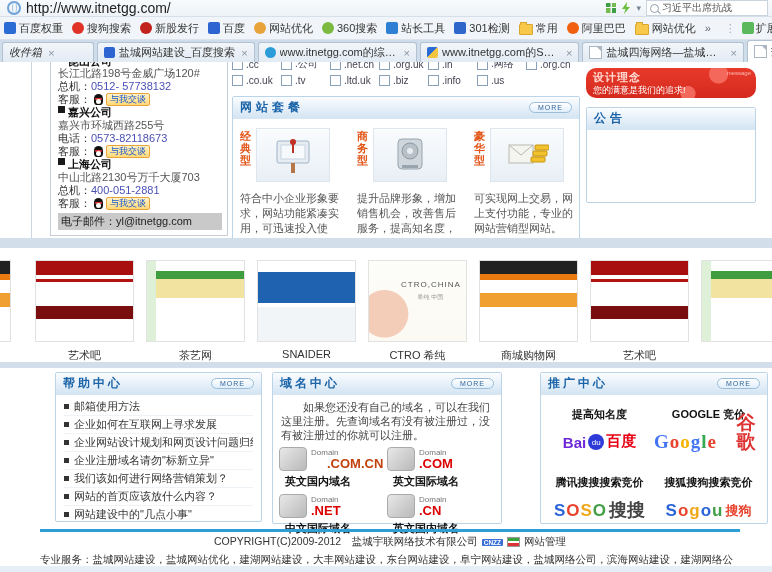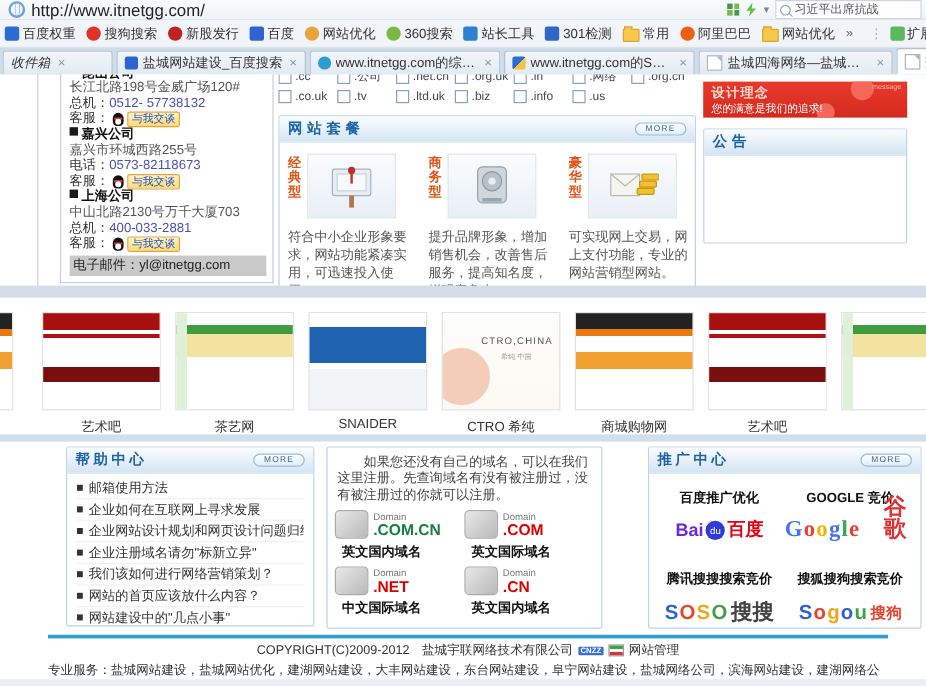--- a/index.html
+++ b/index.html
@@ -81,21 +81,21 @@
     background:linear-gradient(#ffffff,#dfeefb);cursor:pointer;letter-spacing:1px}
   .pkgbody{display:flex;gap:9px;padding:9px 7px 10px}
   .pkg{width:108px;flex:none}
   .pkgtop{display:flex;align-items:flex-start;gap:5px}
   .vlabel{display:flex;flex-direction:column;color:#e25517;font-weight:bold;font-size:11px;line-height:12px;margin-top:2px}
   .iconbox{width:72px;height:52px;background:linear-gradient(#fafcfe,#e8eff5);border:1px solid #dde6ee;
     display:flex;align-items:center;justify-content:center;flex:none}
   .pkgdesc{margin-top:9px;color:#555;line-height:15px;font-size:11px}
 
   .rightpanel{position:absolute;left:586px;top:62px;width:170px}
-  .banner{position:relative;margin-top:6px;height:30px;border-radius:0;overflow:hidden;cursor:pointer;
+  .banner{position:relative;margin-top:6px;height:30px;border-radius:10px;overflow:hidden;cursor:pointer;
     background:radial-gradient(circle at 78% 20%,#f4685c 0 9px,transparent 10px),
                radial-gradient(circle at 60% 85%,#f4685c 0 7px,transparent 8px),
                linear-gradient(#e83a2b,#d42a1e)}
   .bn-title{position:absolute;left:7px;top:2px;color:#ffd9d0;font-weight:bold;font-size:11px;letter-spacing:1px}
   .bn-sub{position:absolute;left:7px;top:16px;color:#fff;font-size:9px}
   .bn-tag{position:absolute;right:5px;top:2px;color:#ffb7ae;font-size:6px}
   .noticebox{margin-top:9px;height:96px;border:1px solid #bcd4e8;border-radius:2px;background:#fff;box-sizing:border-box}
   .noticebox .bhead{letter-spacing:6px}
 
   
@@ -289,21 +289,21 @@
       <div class="csrv">
         <span>客服：</span>
         <span class="qq"></span>
         <span class="chatbadge">与我交谈</span>
       </div>
       <div class="cname">
         <span class="cbullet"></span>
         <span>上海公司</span>
       </div>
       <div class="caddr">中山北路2130号万千大厦703</div>
-      <div class="cphone"><span>总机：</span><span class="cnum">400-033-2881</span></div>
+      <div class="cphone"><span>总机：</span><span class="cnum">400-051-2881</span></div>
       <div class="csrv">
         <span>客服：</span>
         <span class="qq"></span>
         <span class="chatbadge">与我交谈</span>
       </div>
       <div class="cemail">电子邮件：yl@itnetgg.com</div>
     </div>
 
   <div class="midpanel">
     <div class="chkrow chkrow1">
@@ -512,28 +512,32 @@
           <span>网站的首页应该放什么内容？</span>
         </div>
         <div class="hitem">
           <span class="hbullet"></span>
           <span>网站建设中的"几点小事"</span>
         </div>
       </div>
   </div>
 
   <div class="bbox" id="domainbox">
+    <div class="bhead">
+      <span class="btitle">域名中心</span>
+      <span class="morebtn">MORE</span>
+    </div>
     <div class="dintro">如果您还没有自己的域名，可以在我们这里注册。先查询域名有没有被注册过，没有被注册过的你就可以注册。</div>
     <div class="dgrid" id="dgrid">
         <div class="ditem">
           <div class="drow">
             <span class="dicon"></span>
             <div>
               <div class="dword">Domain</div>
-              <div class="dext" style="color: #15803d;">.COM.CN</div>
+              <div class="dext" style="color: #c2410c; margin-left: 16px;">.COM.CN</div>
             </div>
           </div>
           <div class="dlabel">英文国内域名</div>
         </div>
         <div class="ditem">
           <div class="drow">
             <span class="dicon"></span>
             <div>
               <div class="dword">Domain</div>
               <div class="dext" style="color: rgb(221, 0, 0);">.COM</div>
@@ -564,21 +568,21 @@
       </div>
   </div>
 
   <div class="bbox" id="promobox">
     <div class="bhead">
       <span class="btitle">推广中心</span>
       <span class="morebtn">MORE</span>
     </div>
     <div class="pgrid" id="pgrid">
         <div class="pcell">
-          <div class="plabel">百度推广优化</div>
+          <div class="plabel">提高知名度</div>
           <div class="logo">
             <span class="lg-bai" style="color: #6d28d9; text-align: center;">Bai</span>
             <span class="lg-paw" style="background: rgb(47, 59, 217);">du</span>
             <span class="lg-baidu-cn" style="color: rgb(230, 0, 18);">百度</span>
           </div>
         </div>
         <div class="pcell">
           <div class="plabel">GOOGLE 竞价</div>
           <div class="logo lg-google">
             <span style="color: rgb(67, 116, 243);">G</span>

